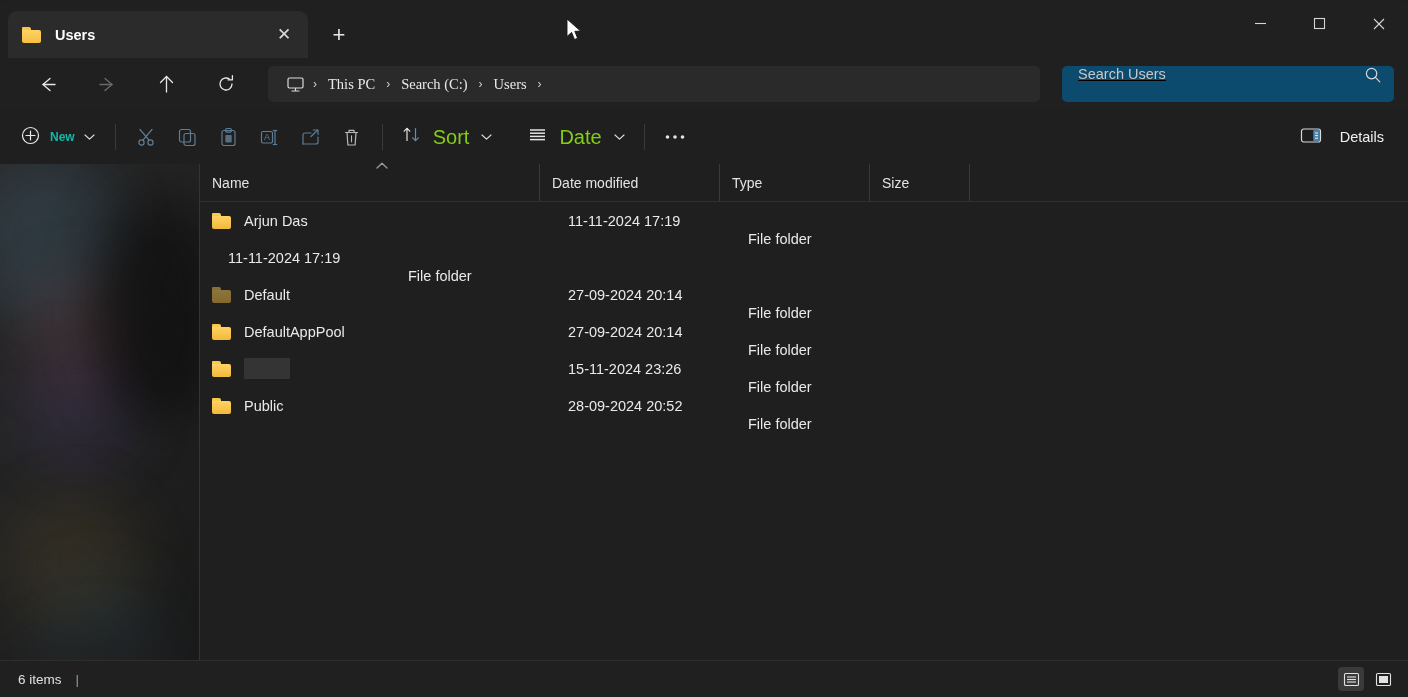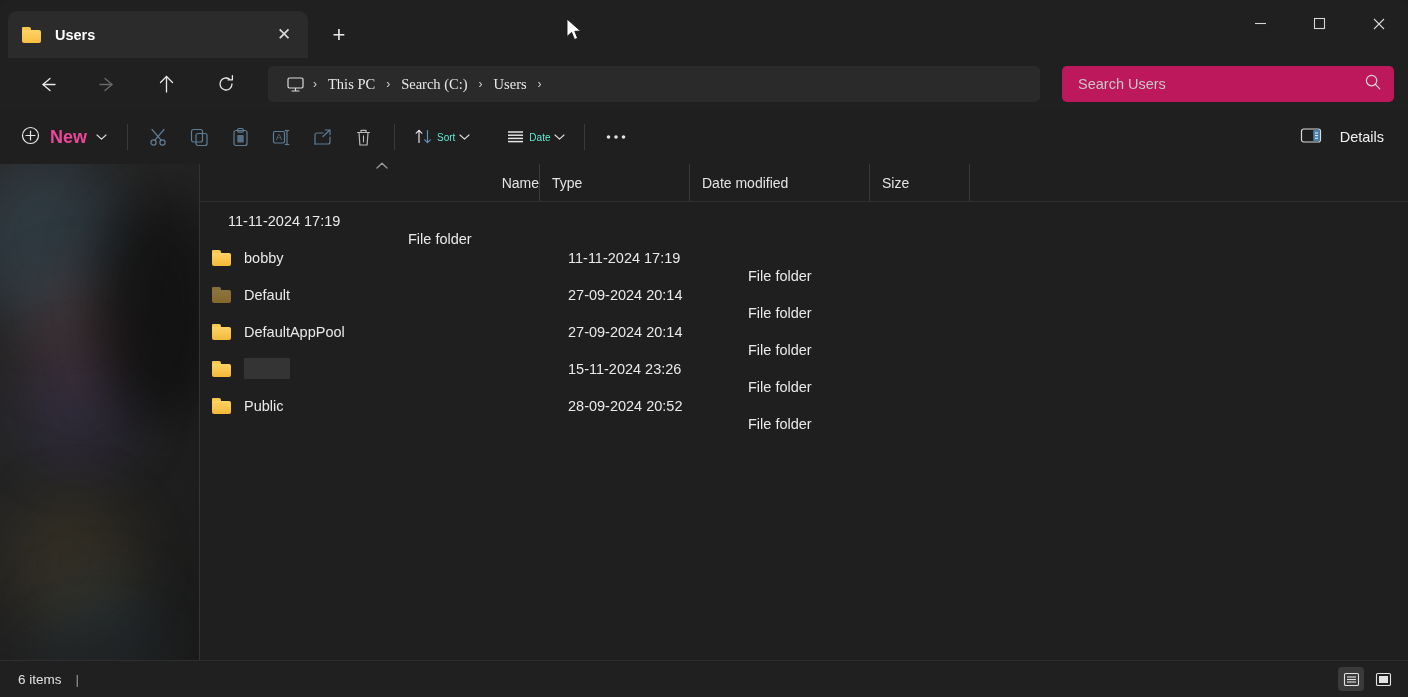--- a/index.html
+++ b/index.html
@@ -97,56 +97,57 @@
   }
   .crumb-mon { margin: 0 4px 0 6px; display: flex; align-items: center; color: #dcdcdc; }
   .crumb {
     color: #e9e9e9; font-size: 14.5px;
     padding: 4px 7px; border-radius: 4px; white-space: nowrap; font-family: Liberation Serif, serif;
   }
   .chev { color: #cfcfcf; font-size: 12px; padding: 0 4px; user-select: none; }
   .searchbox {
     margin-left: 22px;
     width: 332px; height: 36px;
-    background: #be185d; border-radius: 5px;
-    display: flex; align-items: center;
+    background: #0c4a6e; border-radius: 5px;
+    display: flex; align-items: flex-start;
     padding: 0 12px 0 16px;
+    text-decoration: underline;
   }
   .searchbox input {
     flex: 1; background: transparent; border: 0; outline: none;
     color: #d6d6d6; font-size: 14.5px;
     font-family: "Liberation Sans", sans-serif;
   }
   .searchbox input::placeholder { color: #c7c7c7; }
 
   
   .cmdbar {
     height: 54px; min-height: 54px;
     background: #1f1f1f;
     display: flex; align-items: center;
     padding: 0 14px 0 12px;
     position: relative;
   }
   .newbtn {
     height: 34px; display: flex; align-items: center;
     padding: 0 10px 0 8px; border-radius: 5px; gap: 9px;
   }
-  .newbtn .lbl { color: #ec4899; font-size: 18px; font-weight: bold; }
+  .newbtn .lbl { color: #14b8a6; font-size: 12px; font-weight: bold; }
   .caret { color: #dcdcdc; font-size: 10px; }
   .vsep { width: 1px; height: 26px; background: #3a3a3a; margin: 0 10px; }
   .iconbtn {
     width: 41px; height: 34px; border-radius: 5px;
     display: flex; align-items: center; justify-content: center;
     color: #5f7d95;
   }
   .iconbtn.plain { color: #e4e4e4; }
   .txtbtn {
-    height: 34px; border-radius: 5px; gap: 4px;
+    height: 34px; border-radius: 5px; gap: 12px;
     display: flex; align-items: center; padding: 0 9px;
-    color: #5eead4; font-size: 10px;
+    color: #84cc16; font-size: 20px;
   }
   .details-btn {
     position: absolute; right: 14px; top: 10px;
     height: 34px; display: flex; align-items: center; gap: 18px;
     padding: 0 10px; border-radius: 5px;
     color: #f0f0f0; font-size: 14.5px;
   }
 
   
   .body { flex: 1; display: flex; min-height: 0; position: relative; }
@@ -169,21 +170,21 @@
     border-bottom: 1px solid #303030;
     position: relative;
   }
   .col {
     display: flex; align-items: center;
     color: #e3e3e3; font-size: 14px;
     padding-left: 12px;
     border-right: 1px solid #3a3a3a;
     position: relative;
   }
-  .col.name { width: 340px; justify-content: flex-end; }
+  .col.name { width: 340px; }
   .col.date { width: 180px; }
   .col.type { width: 150px; }
   .col.size { width: 100px; }
   .sortmark {
     position: absolute; left: 175px; top: -4px;
     color: #9a9a9a; font-size: 11px;
   }
   .rows { flex: 1; overflow: hidden; }
   .row {
     height: 37px; display: flex; align-items: center;
@@ -468,51 +469,51 @@
 
       <div class="colheader">
         <div class="col name">
           <span>Name</span>
           <span class="sortmark">
             <svg width="14" height="9" viewBox="0 0 14 9">
                 <path d="M2 7 L7 2.2 L12 7" fill="none" stroke="#9a9a9a" stroke-width="1.3" stroke-linecap="round" stroke-linejoin="round"></path>
               </svg>
           </span>
         </div>
+        <div class="col date">
+          <span>Date modified</span>
+        </div>
         <div class="col type">
           <span>Type</span>
-        </div>
-        <div class="col date">
-          <span>Date modified</span>
         </div>
         <div class="col size">
           <span>Size</span>
         </div>
       </div>
 
       <div class="rows" id="rows">
-          <div class="row">
-            <div class="cell date">
-              <span>11-11-2024 17:19</span>
-            </div>
-            <div class="cell type">
-              <span>File folder</span>
-            </div>
-            <div class="cell size">
-              <span></span>
-            </div>
-          </div>
           <div class="row">
             <div class="cell name">
               <span class="folder-ico">
                 <span class="tabtop2"></span>
                 <span class="body2"></span>
               </span>
-              <span>bobby</span>
-            </div>
+              <span>Arjun Das</span>
+            </div>
+            <div class="cell date">
+              <span>11-11-2024 17:19</span>
+            </div>
+            <div class="cell type">
+              <span>File folder</span>
+            </div>
+            <div class="cell size">
+              <span></span>
+            </div>
+          </div>
+          <div class="row">
             <div class="cell date">
               <span>11-11-2024 17:19</span>
             </div>
             <div class="cell type">
               <span>File folder</span>
             </div>
             <div class="cell size">
               <span></span>
             </div>
           </div>

